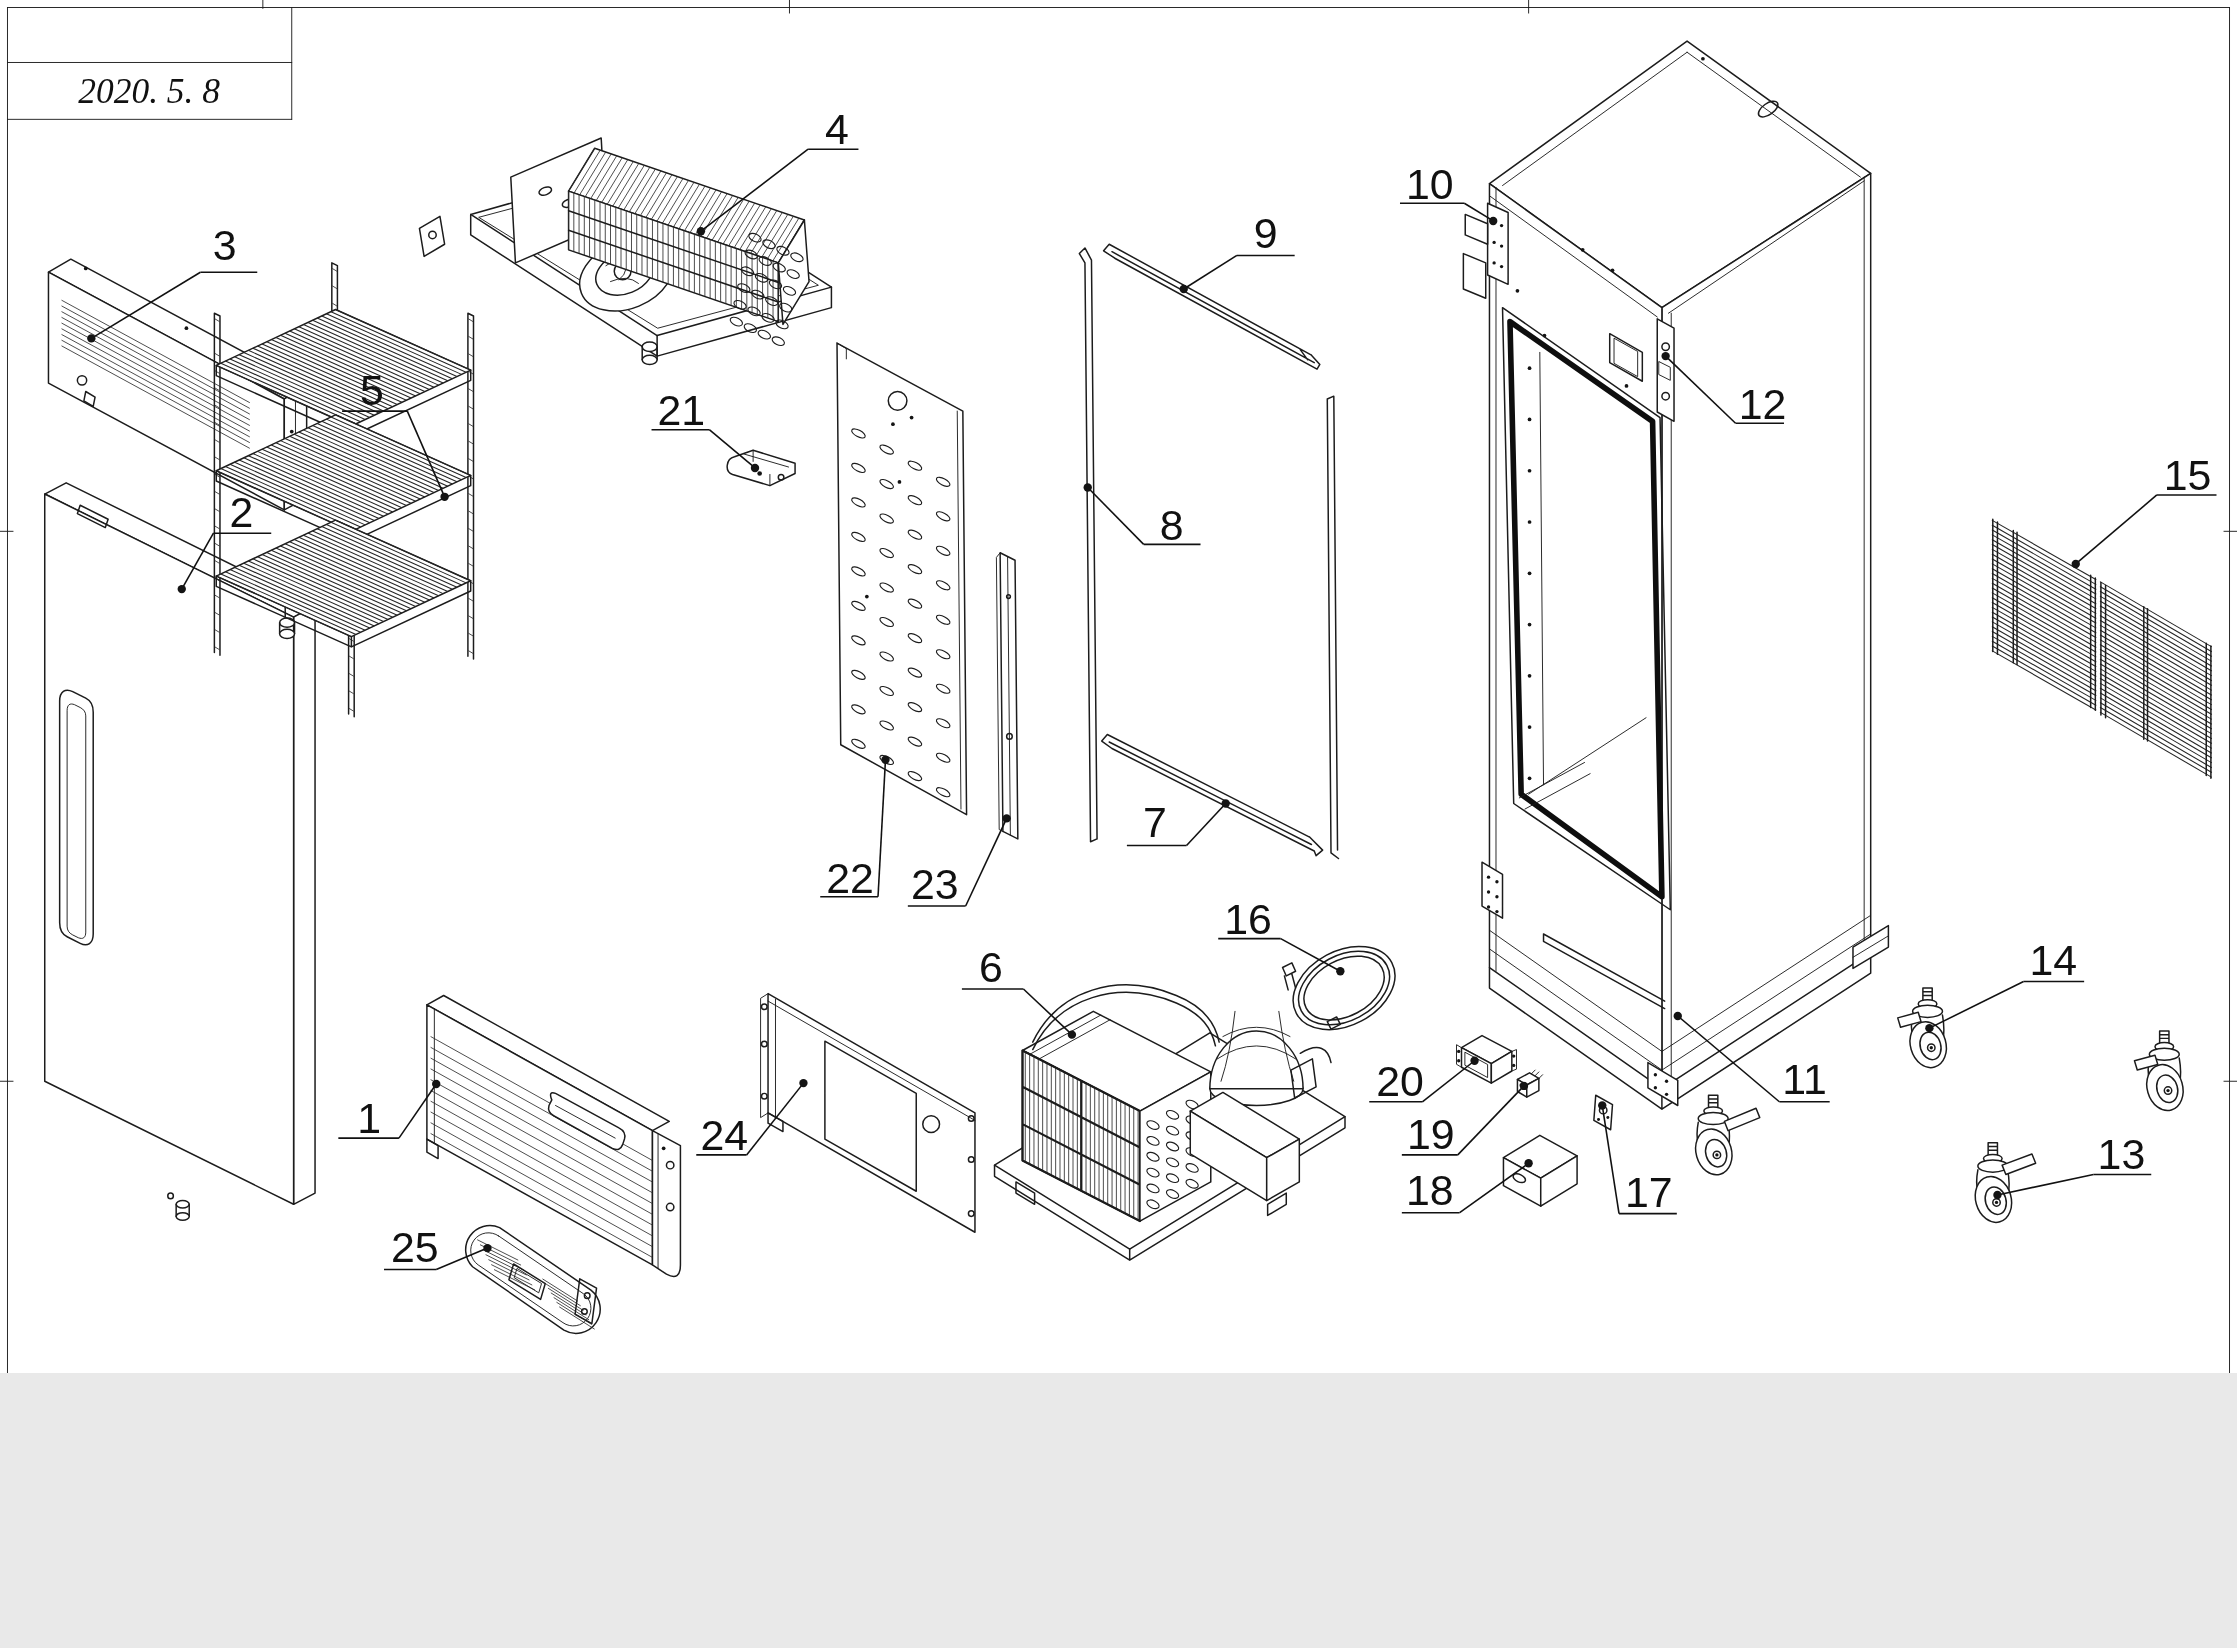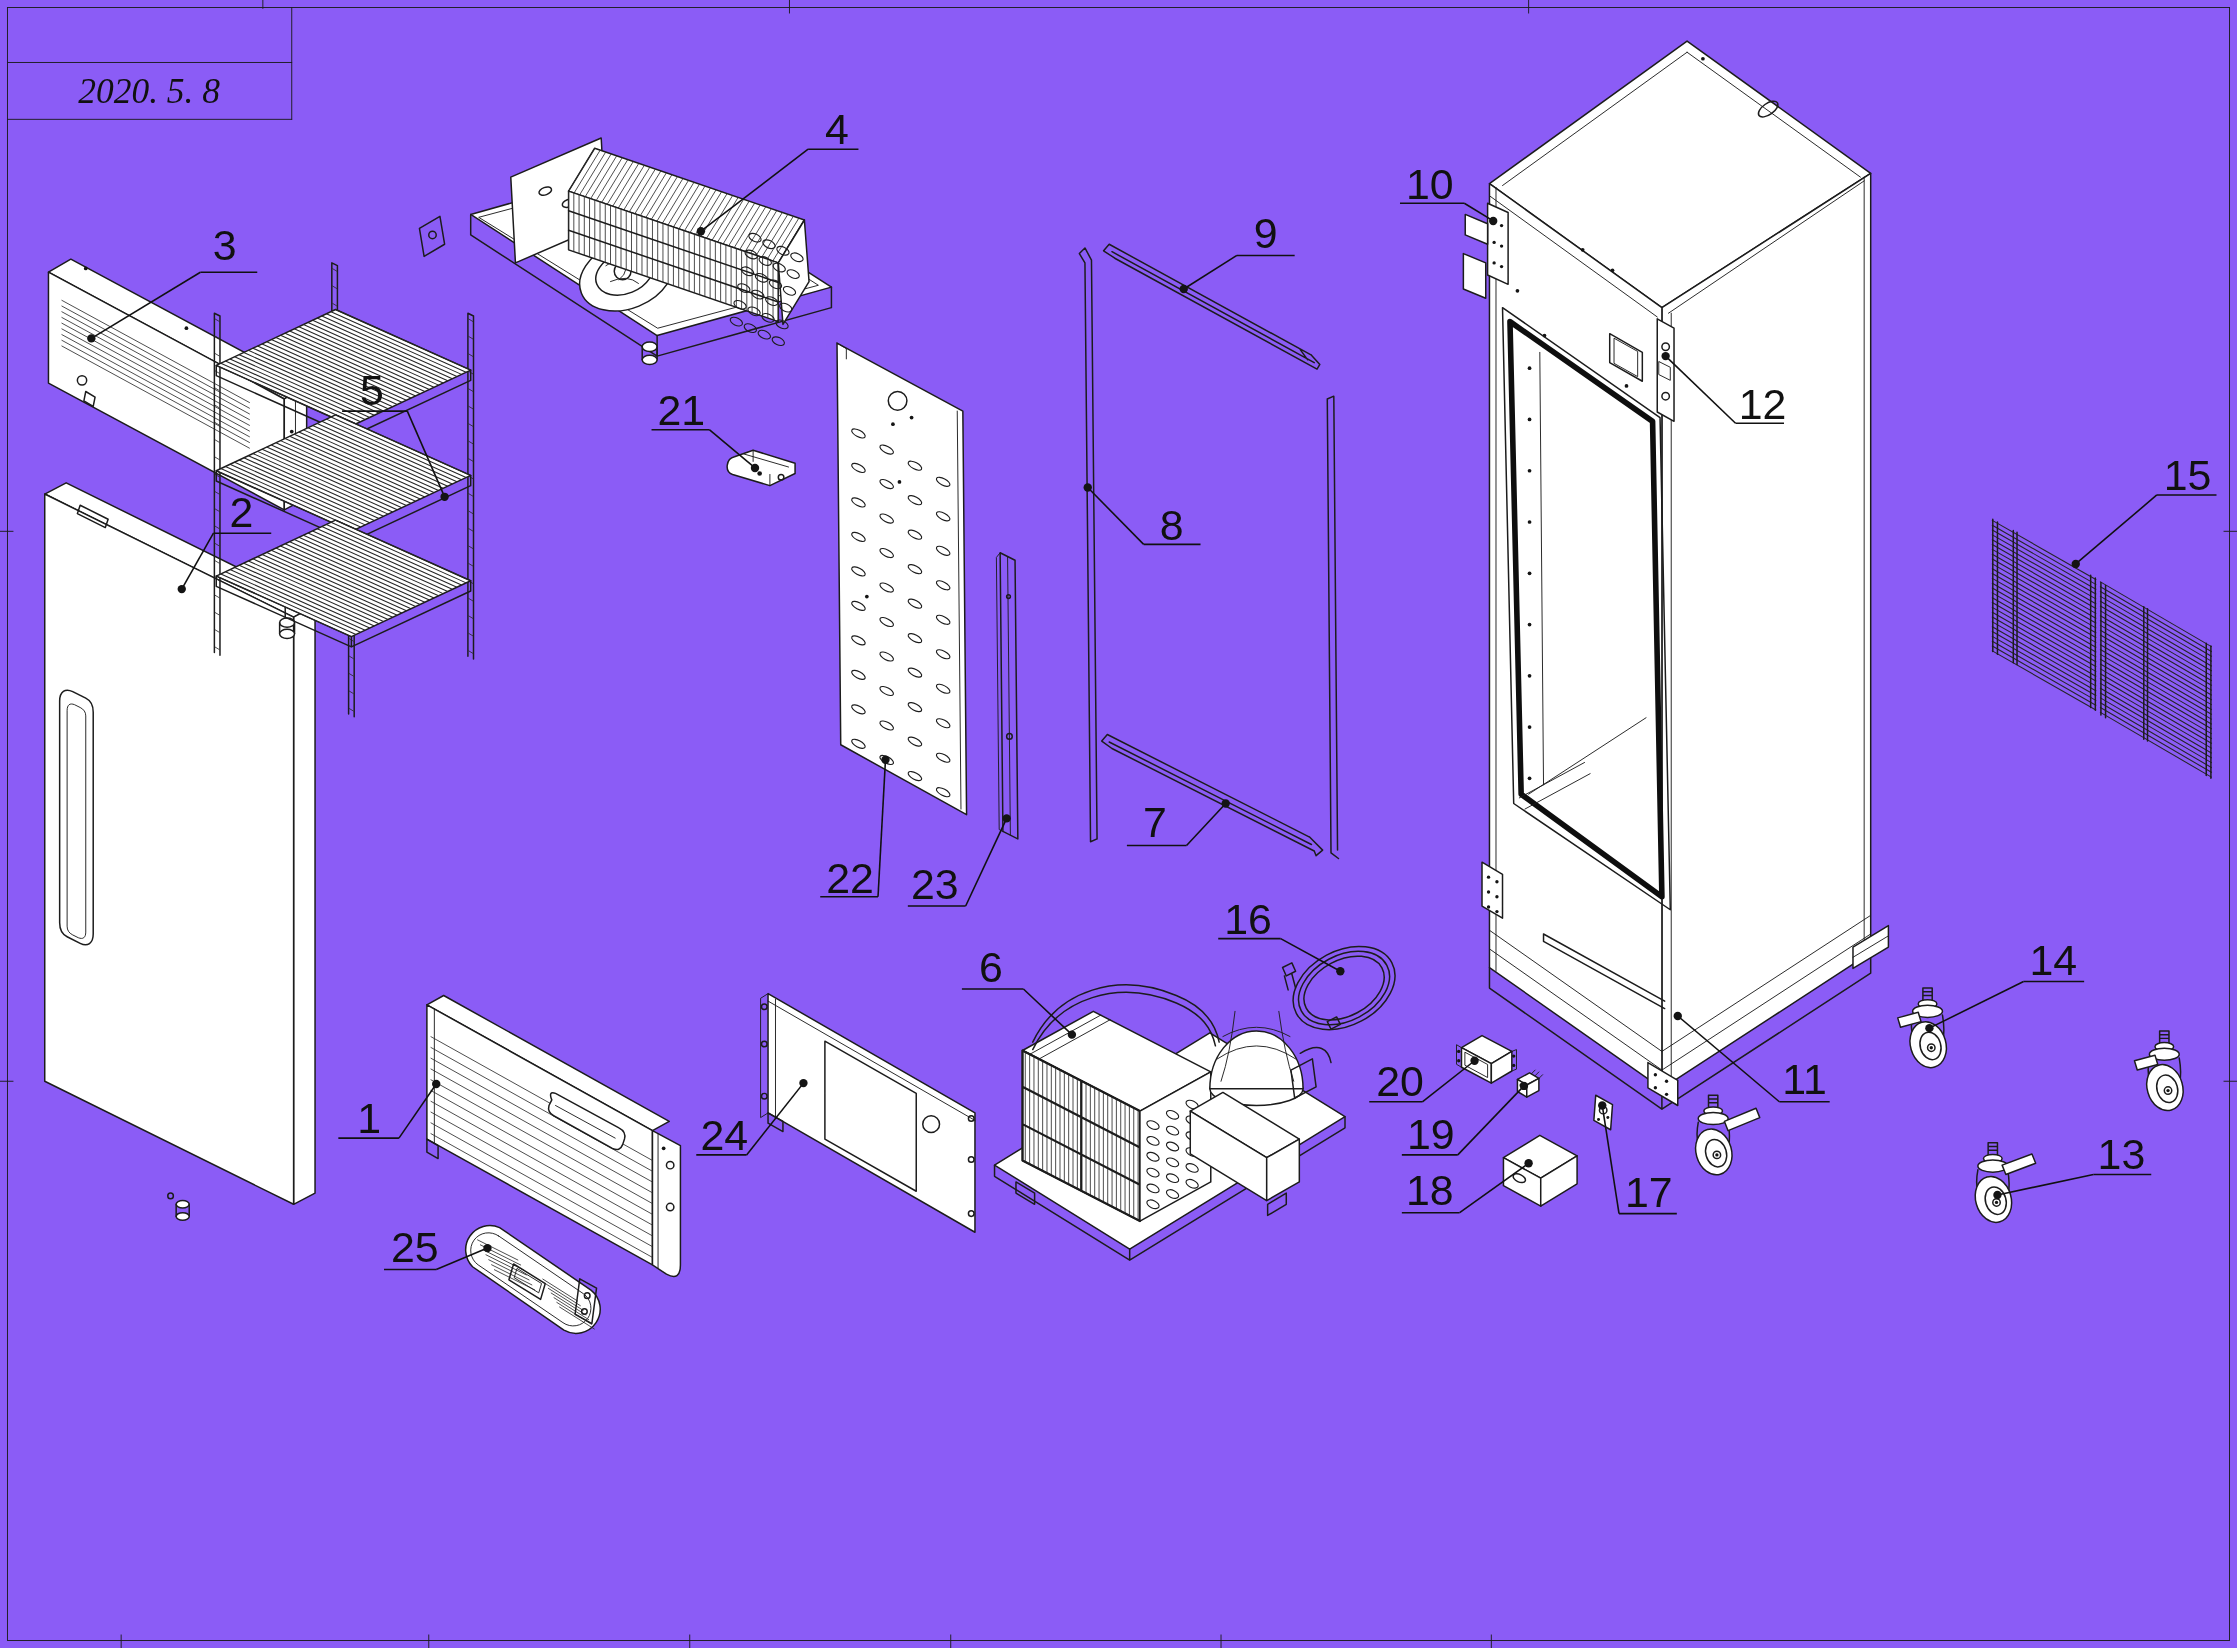--- a/index.html
+++ b/index.html
@@ -1,16 +1,16 @@
 <!DOCTYPE html>
 <html style="font-size:15px"><head>
 <meta charset="utf-8">
 <style>
   html,body{margin:0;padding:0;background:#e9e9e9}
-  .sheet{position:relative;width:2237px;height:1648px;background:#8b5cf6;overflow:hidden;
+  .sheet{position:relative;width:2237px;height:1373px;background:#ffffff;overflow:hidden;
          font-family:"Liberation Sans",sans-serif}
   svg{position:absolute;left:0;top:0}
   .ln{fill:none;stroke:#1c1c1c;stroke-width:1.6;stroke-linecap:round;stroke-linejoin:round}
   .lt{fill:none;stroke:#1c1c1c;stroke-width:1;stroke-linecap:round}
   .fw{fill:#ffffff;stroke:#1c1c1c;stroke-width:1.6;stroke-linejoin:round}
   .md{fill:none;stroke:#1c1c1c;stroke-width:2.4;stroke-linejoin:round}
   .thick{fill:none;stroke:#0e0e0e;stroke-width:6;stroke-linejoin:round}
   .dot{fill:#141414;stroke:none}
   .hl line{stroke:#2b2b2b;stroke-width:.9}
   .hw line{stroke:#252525;stroke-width:1.15}

